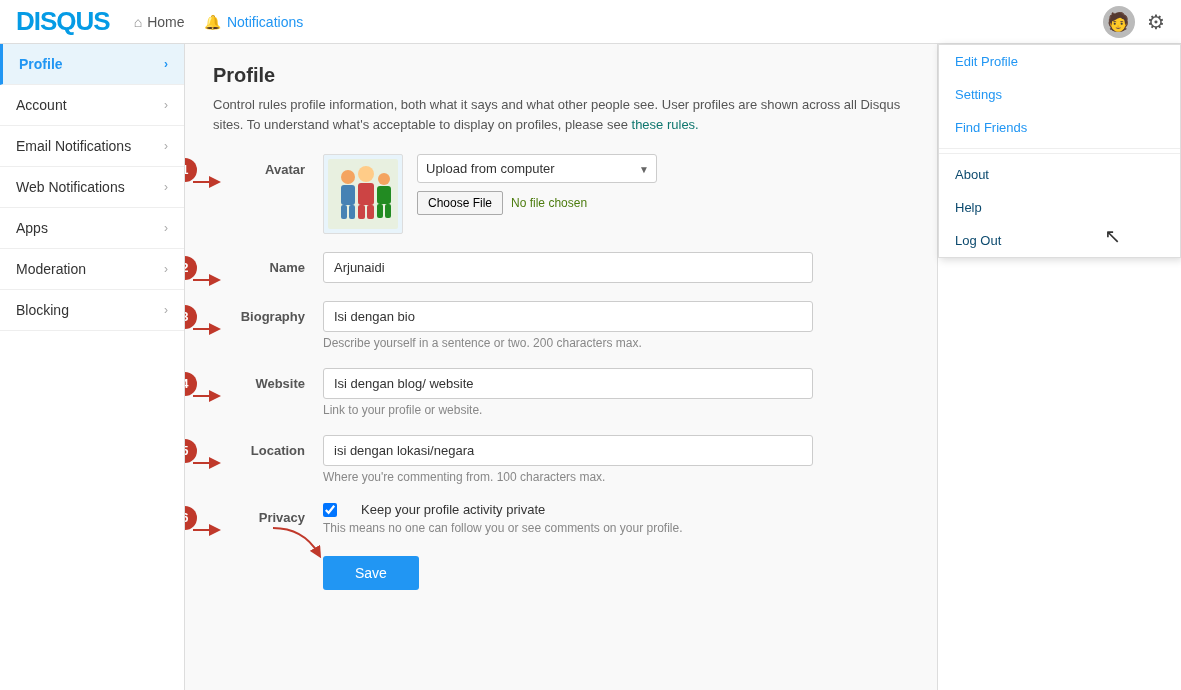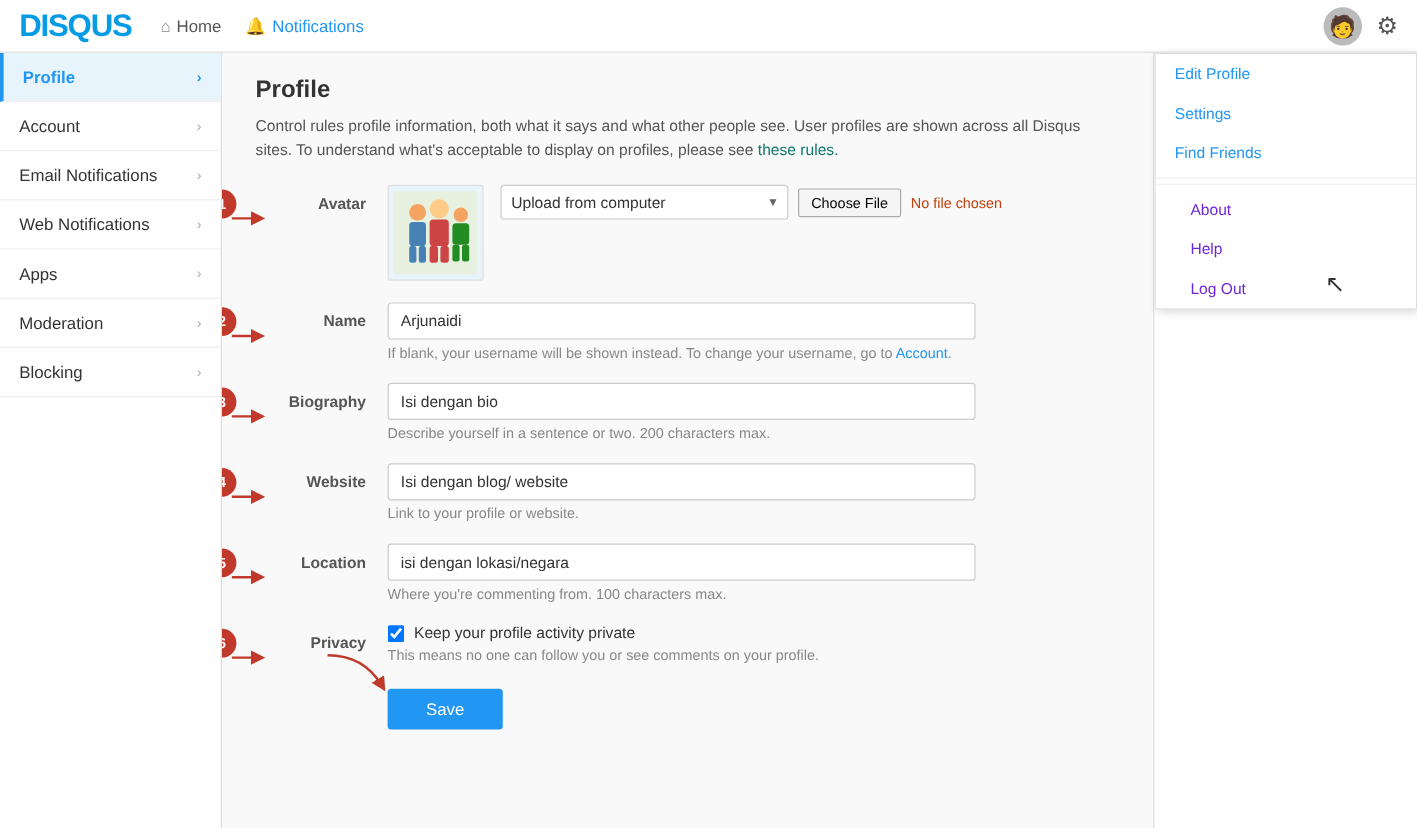--- a/index.html
+++ b/index.html
@@ -156,21 +156,21 @@
       width: 80px;
       height: 80px;
       background: #e8f4fb;
       border: 1px solid #ddd;
       display: flex;
       align-items: center;
       justify-content: center;
       font-size: 40px;
       border-radius: 2px;
     }
-    .avatar-controls { display: flex; flex-direction: row; gap: 8px; }
+    .avatar-controls { display: flex; flex-direction: column; gap: 8px; }
     .avatar-select {
       border: 1px solid #ccc;
       border-radius: 3px;
       padding: 6px 28px 6px 8px;
       font-size: 13px;
       color: #333;
       background: #fff;
       appearance: none;
       width: 240px;
       cursor: pointer;
@@ -189,24 +189,24 @@
     }
     .file-row { display: flex; align-items: center; gap: 8px; }
     .file-btn {
       border: 1px solid #aaa;
       background: #f5f5f5;
       padding: 4px 10px;
       font-size: 12px;
       cursor: pointer;
       border-radius: 2px;
     }
-    .file-chosen { font-size: 12px; color: #c2410c; }
-
-    
-    .checkbox-row { display: flex; align-items: flex-end; gap: 8px; }
+    .file-chosen { font-size: 12px; color: #4d7c0f; }
+
+    
+    .checkbox-row { display: flex; align-items: flex-end; gap: 24px; }
     .checkbox-row input[type="checkbox"] { width: 14px; height: 14px; }
 
     
     .save-btn {
       background: #2196f3;
       color: #fff;
       border: none;
       padding: 9px 32px;
       font-size: 14px;
       border-radius: 3px;
@@ -227,21 +227,21 @@
       display: flex;
       align-items: center;
       justify-content: center;
       position: absolute;
       left: -40px;
       top: 4px;
     }
 
     
     .right-panel {
-      width: 220px;
+      width: 244px;
       background: #fff;
       border-left: 1px solid #ddd;
       flex-shrink: 0;
       position: relative;
     }
     .right-panel-top {
       padding: 10px 14px;
       border-bottom: 1px solid #eee;
       font-size: 12px;
       color: #555;
@@ -262,21 +262,21 @@
       box-shadow: 2px 2px 8px rgba(0,0,0,0.15);
       z-index: 10;
     }
     .dropdown-item {
       padding: 9px 16px;
       font-size: 13px;
       cursor: pointer;
       display: block;
     }
     .dropdown-item.blue { color: #2196f3; }
-    .dropdown-item.gray { color: #6d28d9; margin-left: 13px; }
+    .dropdown-item.gray { color: #0c4a6e; }
     .dropdown-divider { border-top: 1px solid #eee; margin: 4px 0; }
 
     
     .cursor {
       position: absolute;
       right: 60px;
       top: 180px;
       font-size: 20px;
       color: #333;
       z-index: 20;
@@ -402,24 +402,20 @@
         <defs>
             <marker id="a2" markerWidth="6" markerHeight="6" refX="3" refY="3" orient="auto">
               <path d="M0,0 L6,3 L0,6 Z" fill="#c0392b"></path>
             </marker>
           </defs>
         <line x1="0" y1="10" x2="22" y2="10" stroke="#c0392b" stroke-width="2" marker-end="url(#a2)"></line>
       </svg>
       <div class="form-label">Name</div>
       <div class="form-content">
         <input class="form-input" type="text" value="Arjunaidi" style="">
-        <div class="form-hint">
-          <span>If blank, your username will be shown instead. To change your username, go to</span>
-          <a href="#">Account</a><span>.</span>
-        </div>
       </div>
     </div>
 
     <div class="form-row" style="position:relative;">
       <div class="num-circle">3</div>
       <svg style="position:absolute;left:-20px;top:18px;width:28px;height:20px;" viewBox="0 0 28 20">
         <defs>
             <marker id="a3" markerWidth="6" markerHeight="6" refX="3" refY="3" orient="auto">
               <path d="M0,0 L6,3 L0,6 Z" fill="#c0392b"></path>
             </marker>

